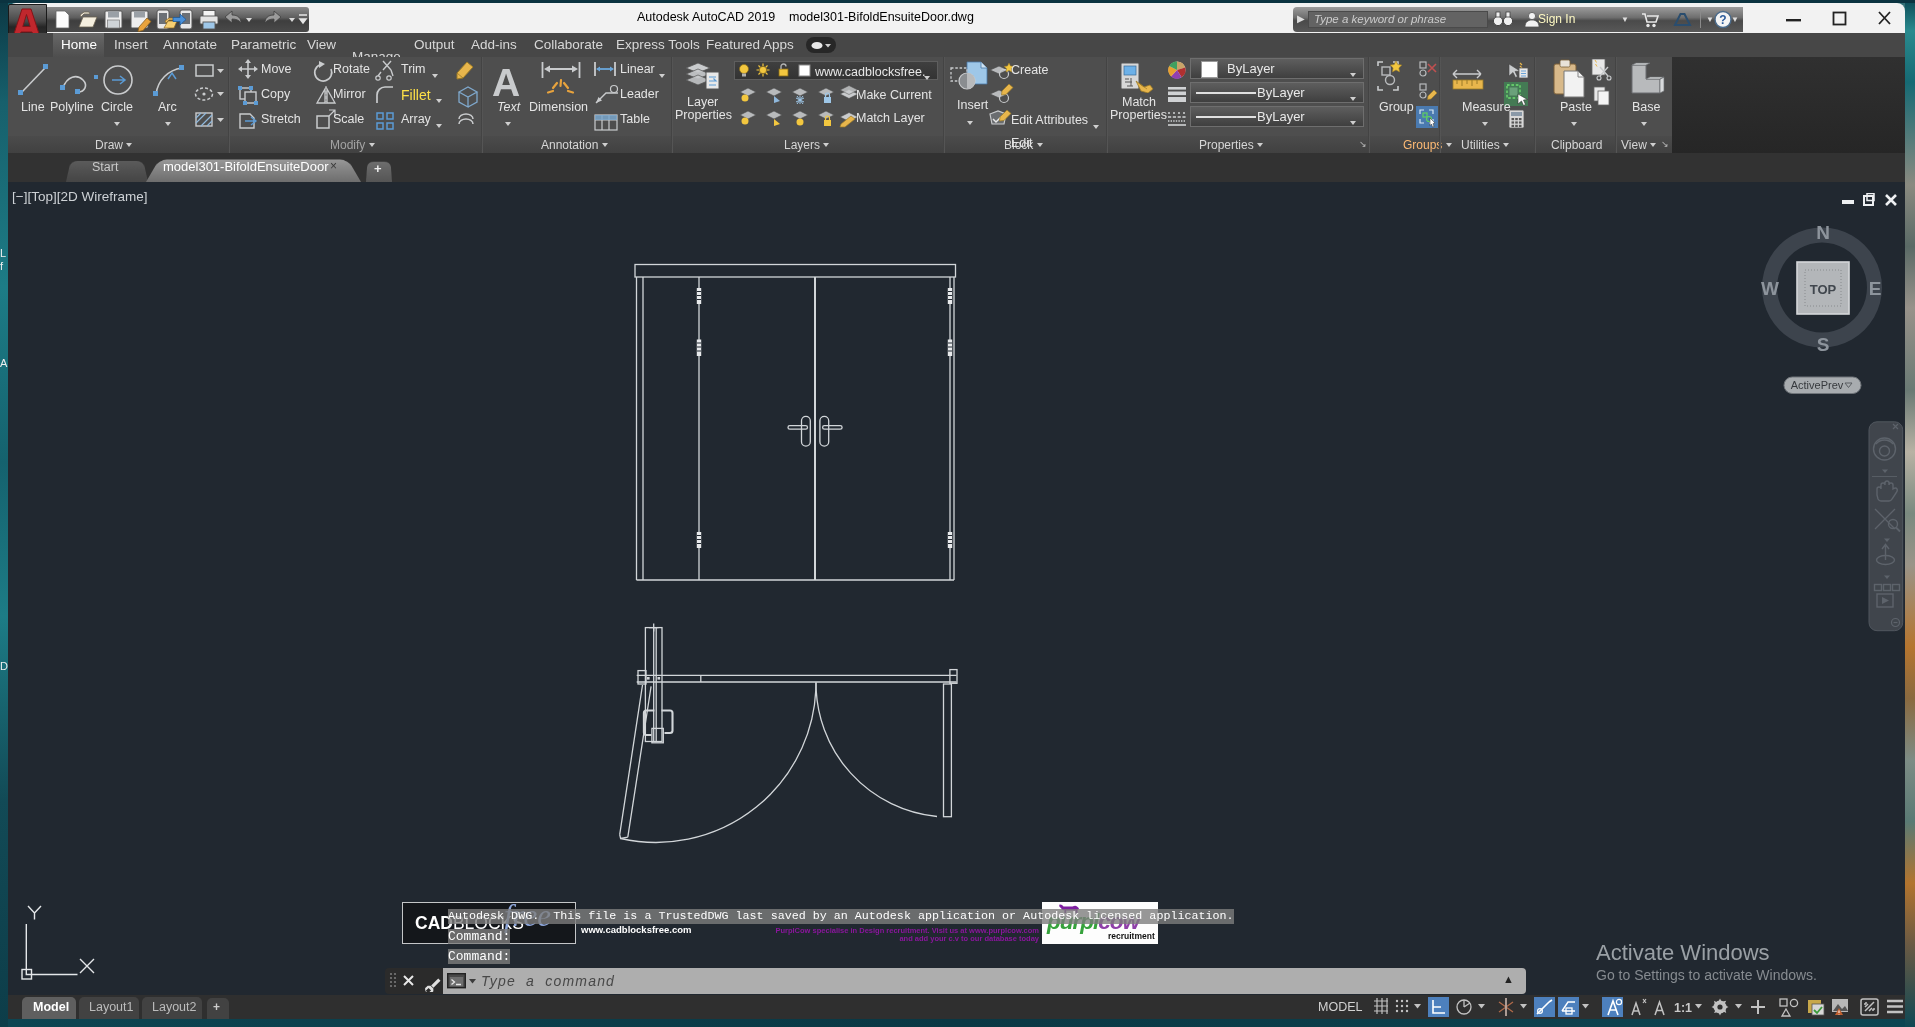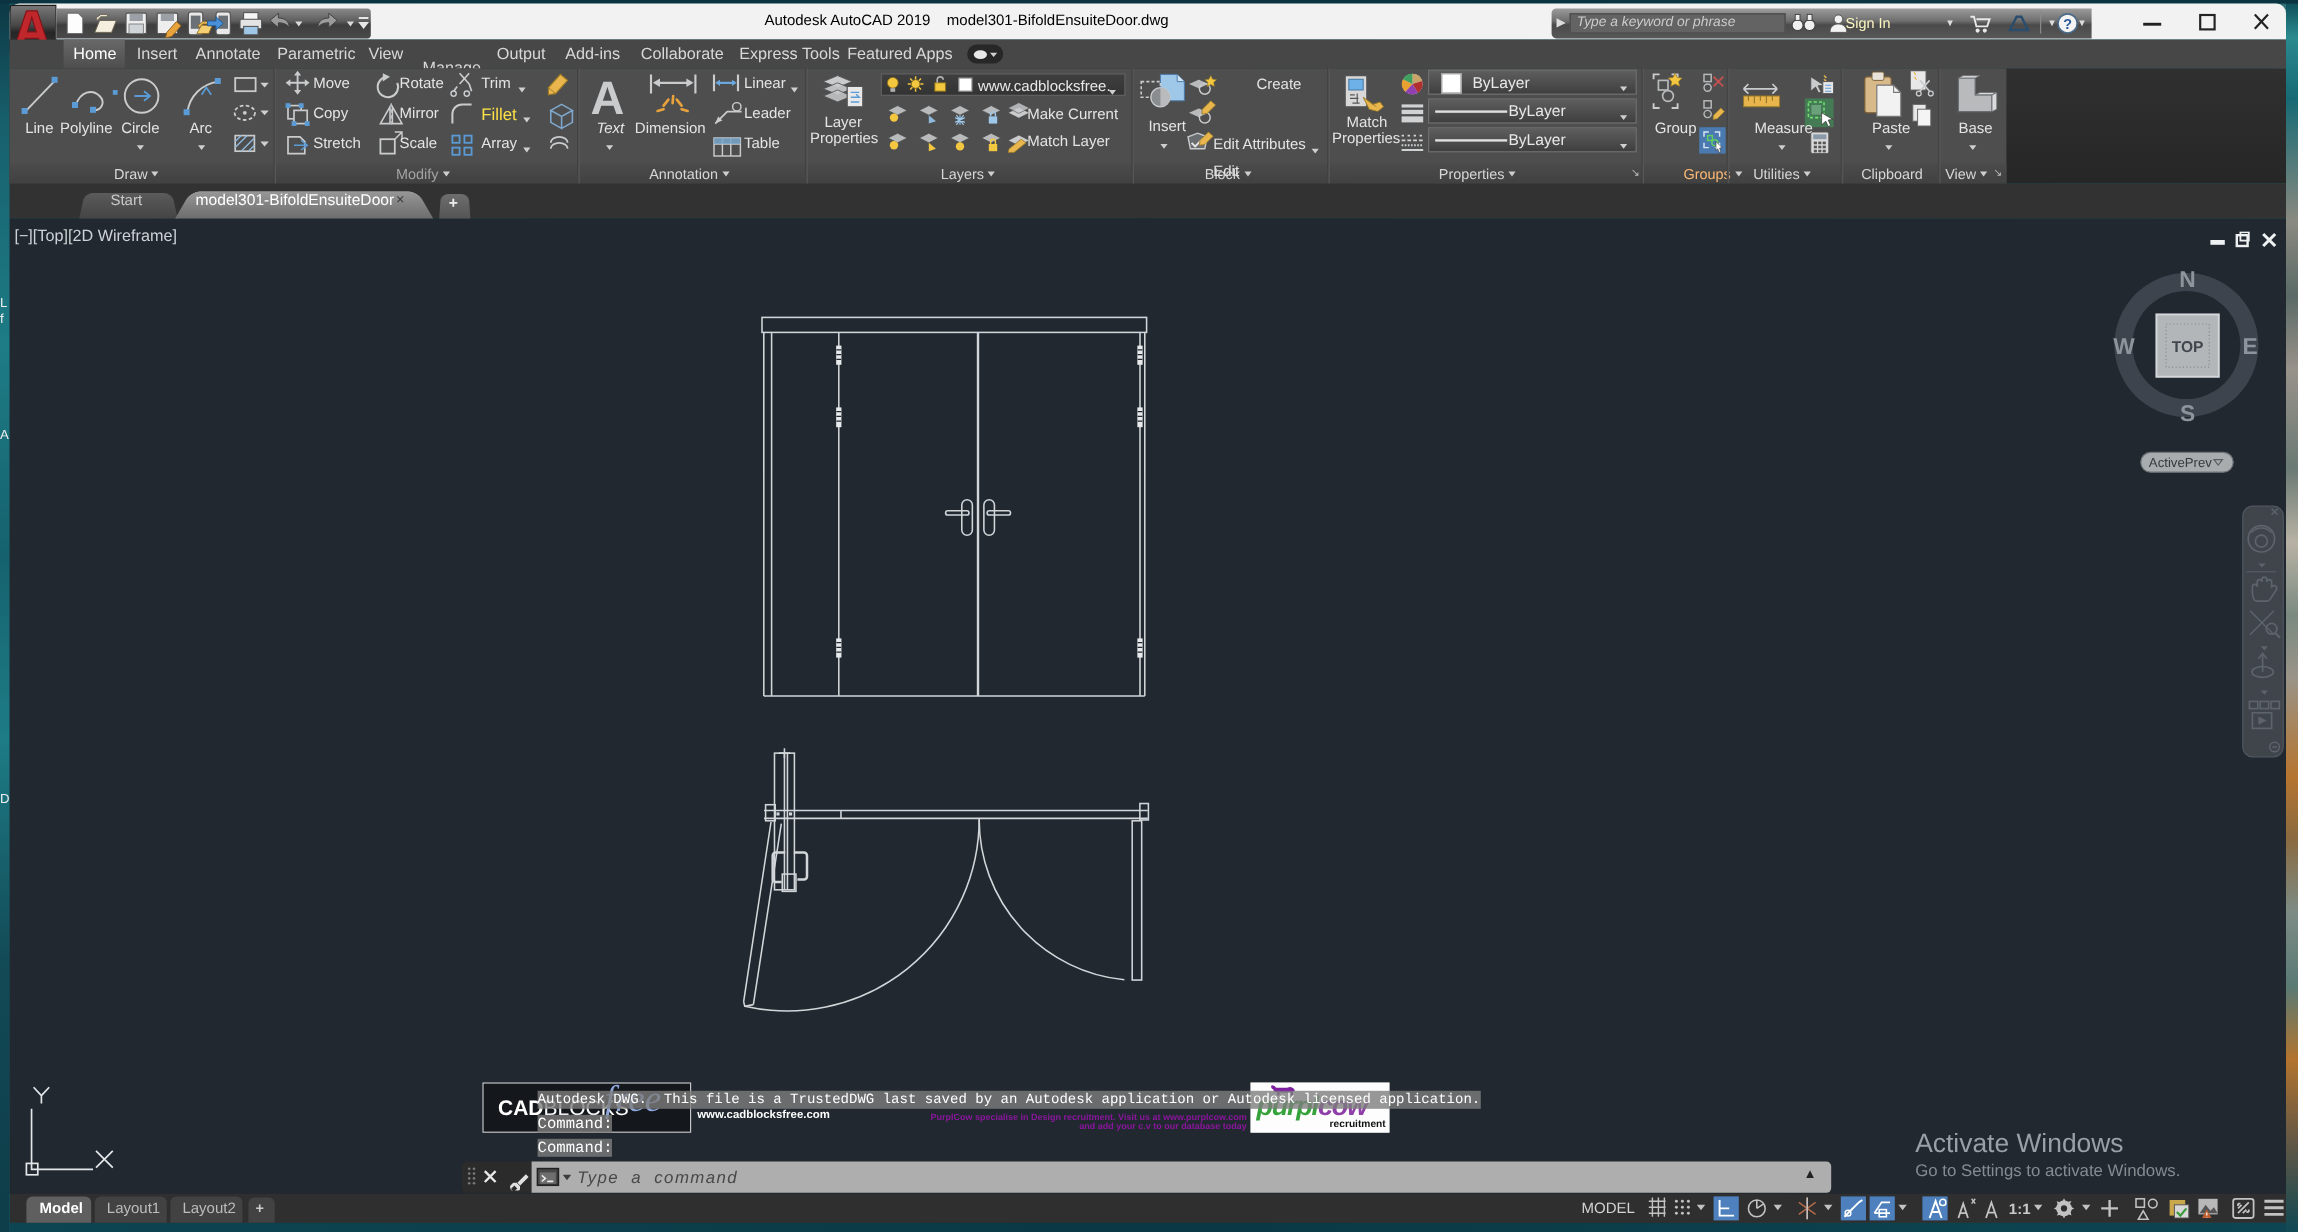--- a/index.html
+++ b/index.html
@@ -350,21 +350,21 @@
   <path d="M21,1 l1.5,3 l3.3,0.4 l-2.4,2.3 l0.6,3.3 l-3,-1.6 l-3,1.6 l0.6,-3.3 l-2.4,-2.3 l3.3,-0.4 z" fill="#f3c73f" stroke="#9a7a28" stroke-width="0.5"></path>
 
   <path d="M2,32 l9,-4 l9,4 l-9,4 z" fill="#b8babc" stroke="#4a4a4a" stroke-width="0.7"></path>
   <circle cx="16" cy="36" r="4.5" fill="none" stroke="#c9cbcd" stroke-width="1.2"></circle>
   <path d="M14,29 l7,-7 l4,3.5 l-7,7 l-4.5,0.5 z" fill="#e8b64c" stroke="#9a7a28" stroke-width="0.7"></path>
 
   <path d="M2,52 l8,-3 l8,3 l-2,10 l-12,0 z" fill="#6a6d70" stroke="#c9cbcd" stroke-width="1.2"></path>
   <path d="M5,57 l3,3 l6,-6" fill="none" stroke="#e8e8e8" stroke-width="1.5"></path>
   <path d="M12,55 l7,-7 l4,3.5 l-7,7 l-4.5,0.5 z" fill="#e8b64c" stroke="#9a7a28" stroke-width="0.7"></path>
 </svg>
-<div class="t" style="left:1011px;top:63px;color:#e4e4e4;font-size:12.5px;margin-left:36px;">Create</div>
+<div class="t" style="left:1011px;top:63px;color:#e4e4e4;font-size:12.5px;">Create</div>
 <div class="t" style="left:1011px;top:88px;color:#e4e4e4;font-size:12.5px;margin-top:48px;">Edit</div>
 <div class="t" style="left:1011px;top:113px;color:#e4e4e4;font-size:12.5px;">Edit Attributes</div>
 <div class="t" style="left:1093px;top:117px;"><span class="dar"></span></div>
 <svg class="abs" style="left:1119px;top:61px;" width="36" height="32" viewBox="0 0 36 32">
   <rect x="2" y="2" width="18" height="26" rx="1" fill="#d8d8d8" stroke="#555" stroke-width="1"></rect>
   <rect x="5" y="5" width="12" height="9" fill="#6db1e8" stroke="#3a6a96" stroke-width="0.7"></rect>
   <path d="M6,18 l4,0 M6,21 l7,0 M12,17 l0,8 M8,25 l6,0" stroke="#555" stroke-width="1" fill="none"></path>
   <path d="M17,20 l8,6 l6,-2 l3,4 l-5,4 l-7,-2 z" fill="#e8b64c" stroke="#9a7a28" stroke-width="0.8"></path>
   <path d="M20,22 l8,6" stroke="#9a7a28" stroke-width="0.7"></path>
 </svg>

